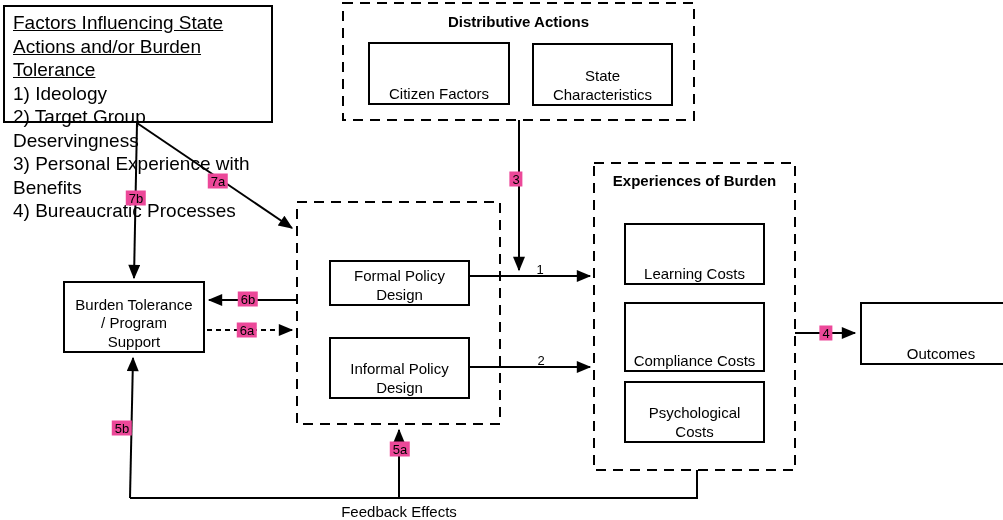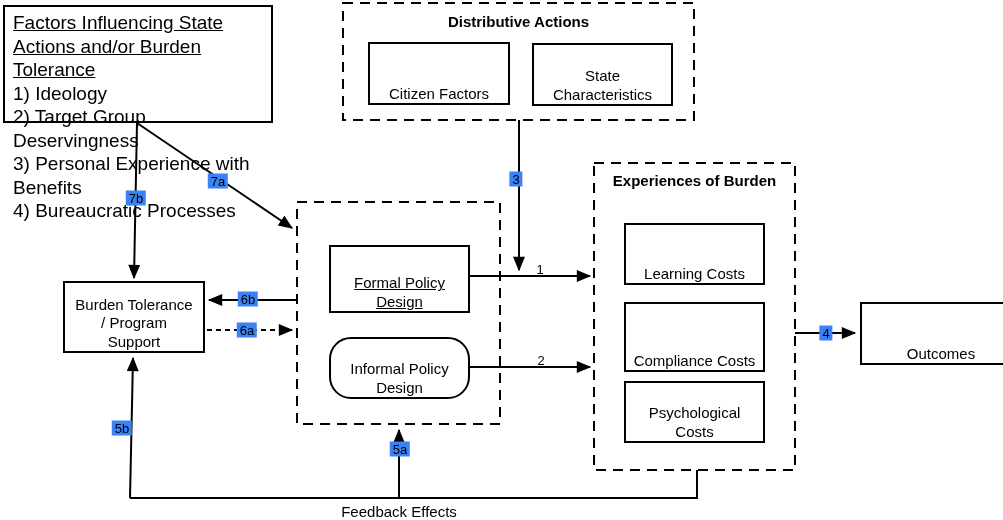--- a/index.html
+++ b/index.html
@@ -21,21 +21,21 @@
   .gtitle { position:absolute; z-index:2; font-weight:bold; font-size:15px;
             text-align:center; line-height:1.1; }
 
   .factors { position:absolute; z-index:2; left:3px; top:5px; width:270px; height:118px;
              background:#fff; border:2px solid #000; font-size:19px; line-height:1.24;
              padding:4px 8px; }
   .factors .ftitle { text-decoration:underline; }
 
   .alabel { position:absolute; z-index:3; transform:translate(-50%,-50%);
             font-size:13px; line-height:1; white-space:nowrap; }
-  .albg { background:#3b82f6; padding:1px 3px; }
+  .albg { background:#ec4899; padding:1px 3px; }
 
   .feedback { position:absolute; z-index:2; font-size:15px;
               transform:translate(-50%,-50%); white-space:nowrap; }
 </style>
 </head>
 <body>
 
 <div class="canvas">
 
   <svg class="wires" width="1003" height="520" viewBox="0 0 1003 520">
@@ -72,24 +72,24 @@
 
   <div class="gtitle" style="left:343px; top:14px; width:351px;">Distributive Actions</div>
   <div class="gtitle" style="left:594px; top:173px; width:201px;">Experiences of Burden</div>
 
   <div class="node" style="left:368px; top:42px; width:142px; height:63px;">
     <span>Citizen Factors</span>
   </div>
   <div class="node" style="left:532px; top:43px; width:141px; height:63px;">
     <span>State Characteristics</span>
   </div>
-  <div class="node" style="left:329px; top:245px; width:141px; height:68px;text-decoration:underline;">
+  <div class="node" style="left:329px; top:260px; width:141px; height:46px;">
     <span>Formal Policy Design</span>
   </div>
-  <div class="node" style="left:329px; top:337px; width:141px; height:62px;border-radius:22px;">
+  <div class="node" style="left:329px; top:337px; width:141px; height:62px;">
     <span>Informal Policy Design</span>
   </div>
   <div class="node" style="left:624px; top:223px; width:141px; height:62px;">
     <span>Learning Costs</span>
   </div>
   <div class="node" style="left:624px; top:302px; width:141px; height:70px;">
     <span class="nowrap">Compliance Costs</span>
   </div>
   <div class="node" style="left:624px; top:381px; width:141px; height:62px;">
     <span>Psychological Costs</span>

